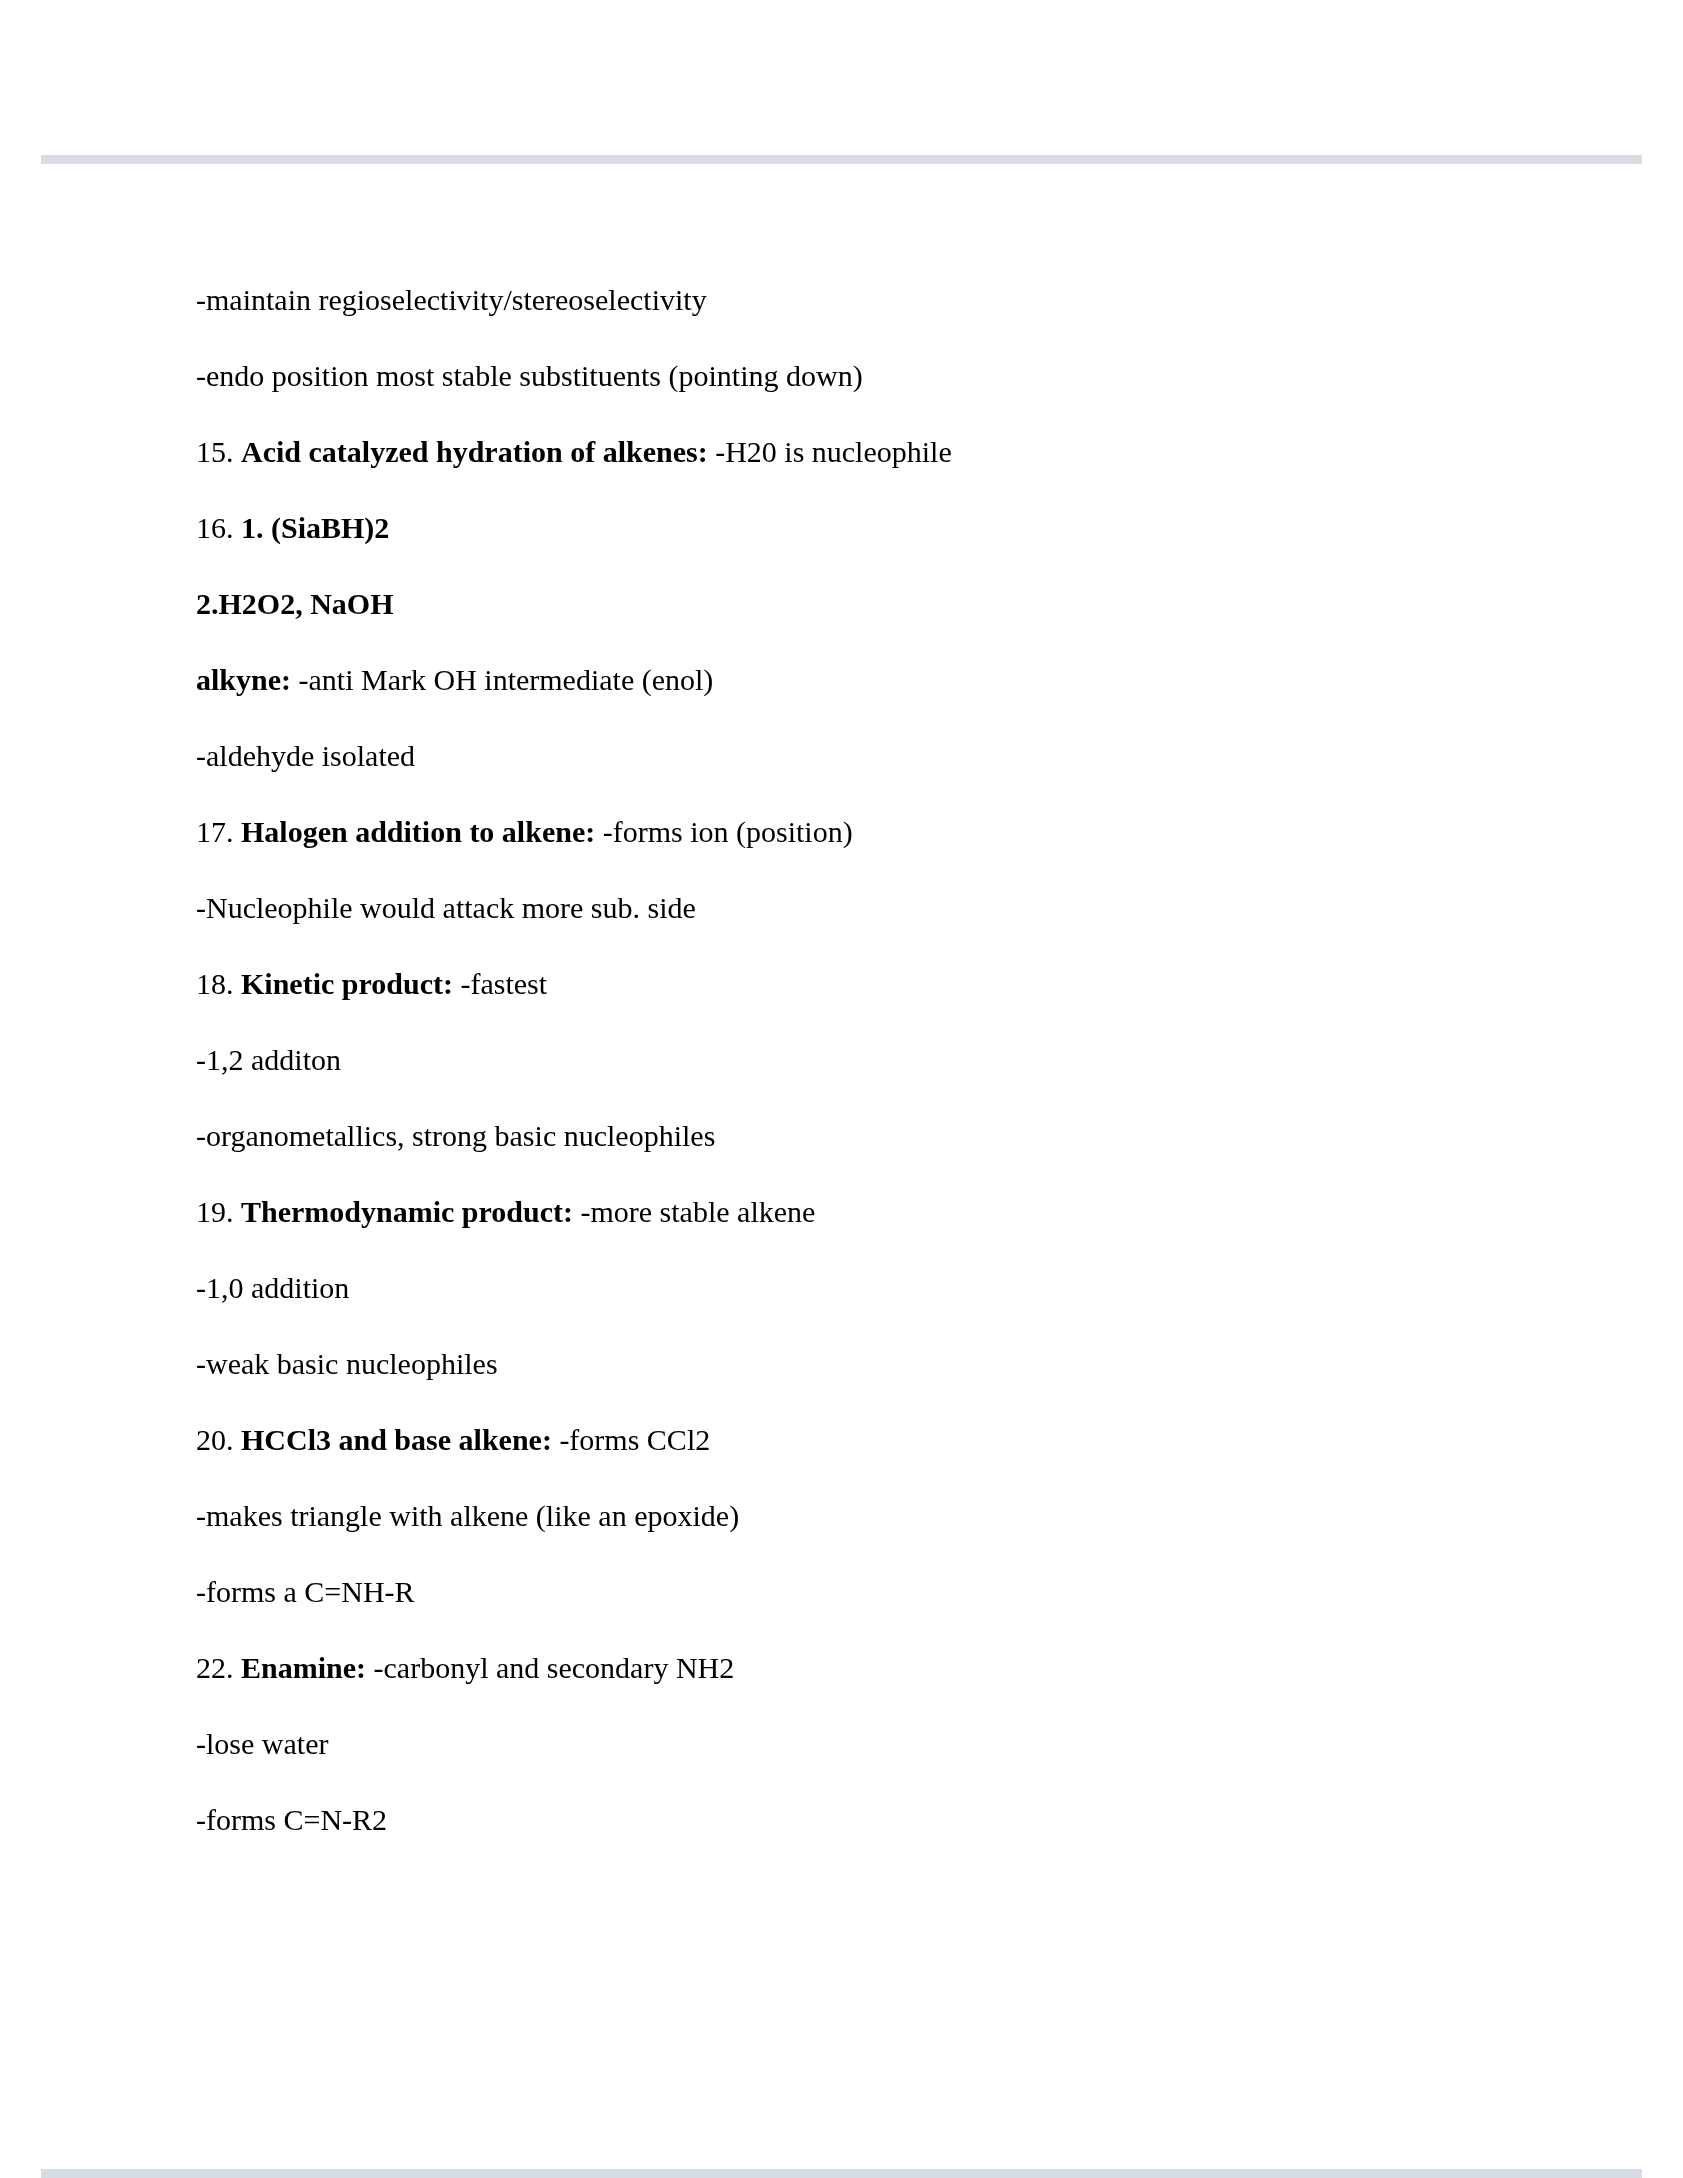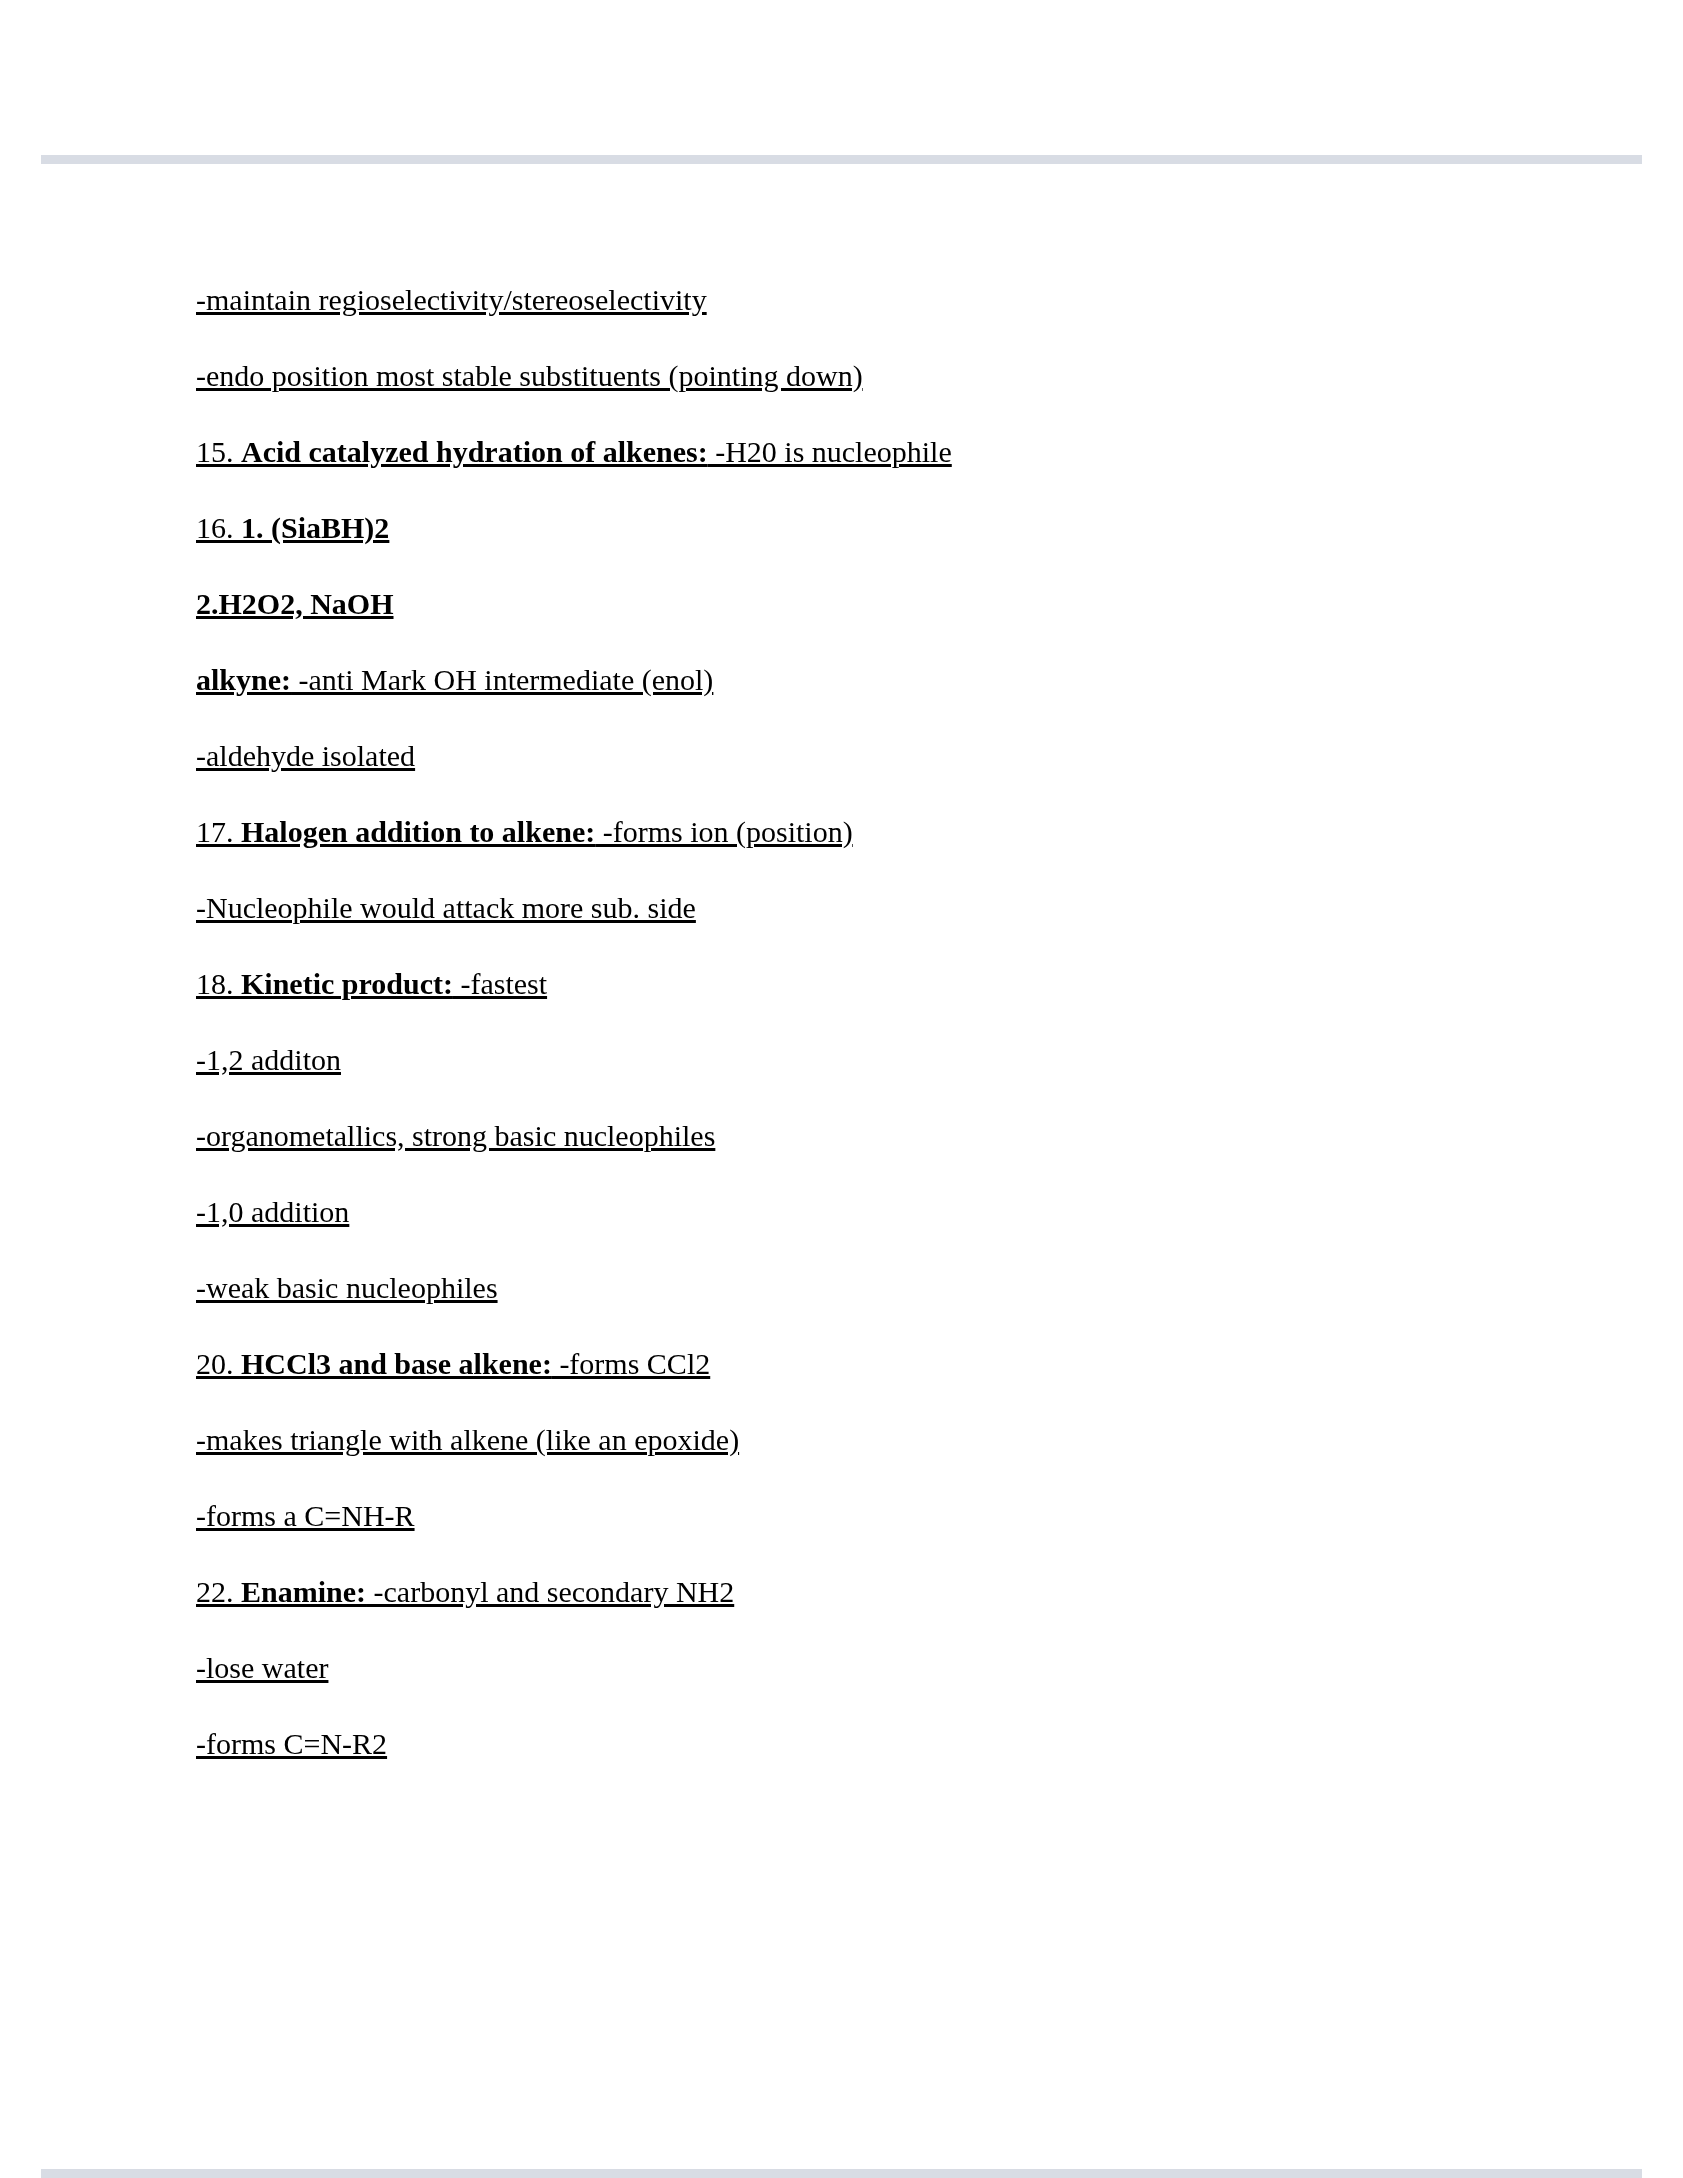--- a/index.html
+++ b/index.html
@@ -31,21 +31,20 @@
   }
   .line {
     margin: 0;
     padding: 0;
     height: 76px;
     line-height: 76px;
     font-size: 30px;
     color: #000000;
     white-space: pre;
     font-weight: normal;
-    text-decoration: underline;
   }
   .line .bold {
     font-weight: bold;
   }
 </style>
 </head>
 <body>
 
 <div class="page" style="background: rgb(255, 255, 255);">
   <div class="divider top" style="background: rgb(216, 220, 228);"></div>
@@ -55,20 +54,21 @@
       <p class="line"><span class="">15. </span><span class="bold">Acid catalyzed hydration of alkenes:</span><span class=""> -H20 is nucleophile</span></p>
       <p class="line"><span class="">16. </span><span class="bold">1. (SiaBH)2</span></p>
       <p class="line"><span class="bold">2.H2O2, NaOH</span></p>
       <p class="line"><span class="bold">alkyne:</span><span class=""> -anti Mark OH intermediate (enol)</span></p>
       <p class="line"><span class="">-aldehyde isolated</span></p>
       <p class="line"><span class="">17. </span><span class="bold">Halogen addition to alkene:</span><span class=""> -forms ion (position)</span></p>
       <p class="line"><span class="">-Nucleophile would attack more sub. side</span></p>
       <p class="line"><span class="">18. </span><span class="bold">Kinetic product:</span><span class=""> -fastest</span></p>
       <p class="line"><span class="">-1,2 additon</span></p>
       <p class="line"><span class="">-organometallics, strong basic nucleophiles</span></p>
+      <p class="line"><span class="">19. </span><span class="bold">Thermodynamic product:</span><span class=""> -more stable alkene</span></p>
       <p class="line"><span class="">-1,0 addition</span></p>
       <p class="line"><span class="">-weak basic nucleophiles</span></p>
       <p class="line"><span class="">20. </span><span class="bold">HCCl3 and base alkene:</span><span class=""> -forms CCl2</span></p>
       <p class="line"><span class="">-makes triangle with alkene (like an epoxide)</span></p>
       <p class="line"><span class="">-forms a C=NH-R</span></p>
       <p class="line"><span class="">22. </span><span class="bold">Enamine:</span><span class=""> -carbonyl and secondary NH2</span></p>
       <p class="line"><span class="">-lose water</span></p>
       <p class="line"><span class="">-forms C=N-R2</span></p>
     </main>
   <div class="divider bottom" style="background: rgb(216, 220, 228);"></div>

